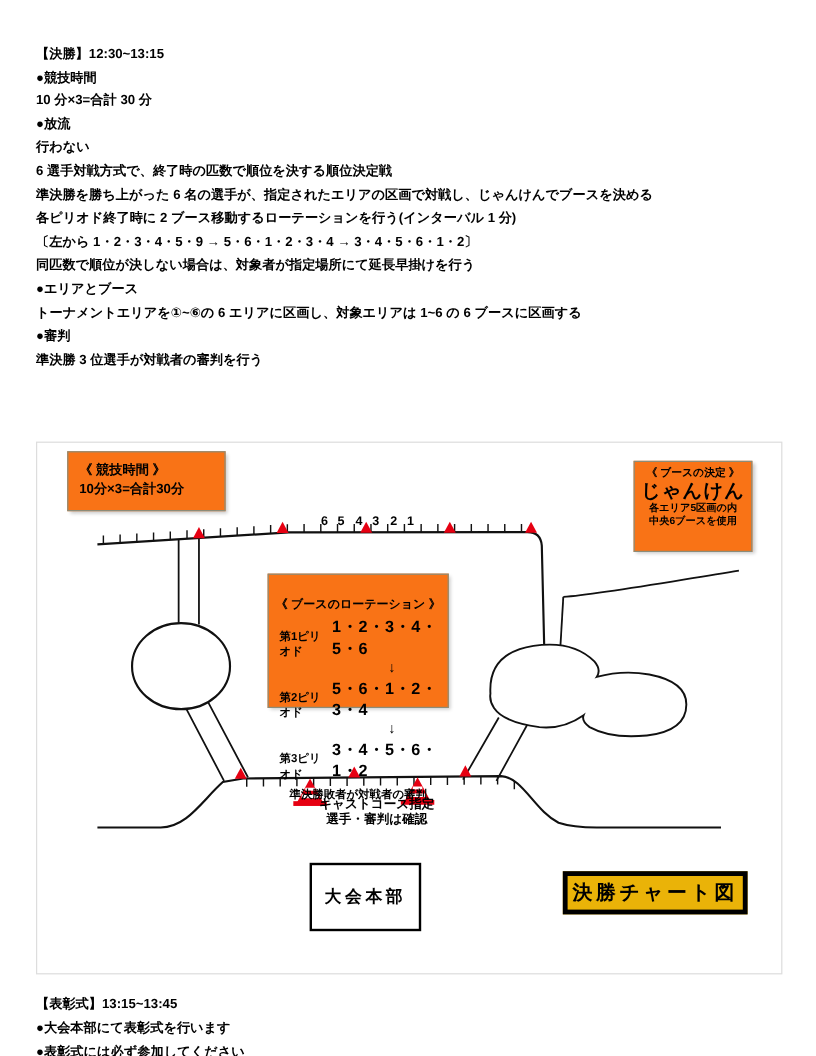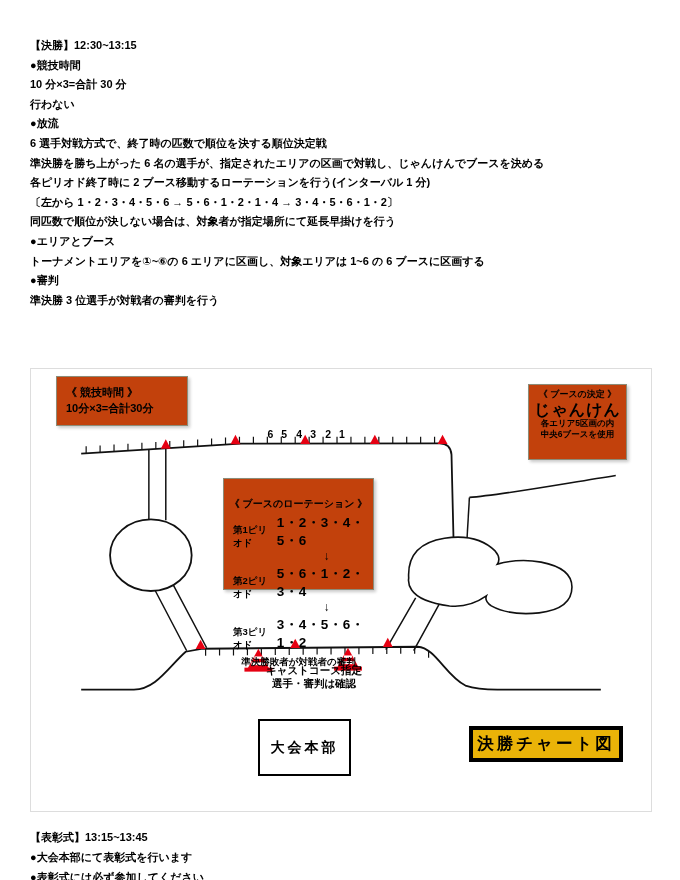--- a/index.html
+++ b/index.html
@@ -10,21 +10,21 @@
   }
   .textblock{position:absolute;left:30px;font-size:11px;font-weight:bold;line-height:19.6px;white-space:nowrap;}
   #top-text{top:36px;}
   #bottom-text{top:827px;line-height:20px;}
   .figure{
     position:absolute;left:30px;top:368px;width:622px;height:444px;
     border:1px solid #ddd;background:#fff;box-sizing:border-box;
   }
   .map{position:absolute;left:0;top:0;width:620px;height:442px;}
   .notebox{
-    position:absolute;background:#c2410c;border:1px solid #8c8c78;
+    position:absolute;background:#f97316;border:1px solid #8c8c78;
     box-shadow:2px 2px 3px #c9c9c9;box-sizing:border-box;
     font-weight:bold;
   }
   #time-box{left:25px;top:7px;width:132px;height:50px;padding:7px 0 0 9px;font-size:11px;line-height:16px;}
   #decision-box{left:497px;top:15px;width:99px;height:76px;text-align:center;padding-top:3px;}
   #decision-box .db-title{font-size:9px;}
   #decision-box .db-main{font-size:16px;line-height:17px;letter-spacing:1px;}
   #decision-box .db-note{font-size:8.5px;line-height:10.5px;}
   #rotation-box{left:192px;top:109px;width:151px;height:112px;padding-top:18px;box-shadow:2px 2px 3px #c9c9c9;}
   #rotation-box .rb-title{font-size:10px;text-align:center;}
@@ -51,26 +51,26 @@
   }
   .booth-num{font-size:10.5px;font-weight:bold;}
 </style>
 </head>
 <body>
 
 <div id="top-text" class="textblock">
   <div>【決勝】12:30~13:15</div>
   <div>●競技時間</div>
   <div>10 分×3=合計 30 分</div>
+  <div>●放流</div>
   <div>行わない</div>
-  <div>●放流</div>
   <div>6 選手対戦方式で、終了時の匹数で順位を決する順位決定戦</div>
   <div>準決勝を勝ち上がった 6 名の選手が、指定されたエリアの区画で対戦し、じゃんけんでブースを決める</div>
   <div>各ピリオド終了時に 2 ブース移動するローテーションを行う(インターバル 1 分)</div>
-  <div>〔左から 1・2・3・4・5・6 → 5・6・1・2・1・4 → 3・4・5・6・1・2〕</div>
+  <div>〔左から 1・2・3・4・5・9 → 5・6・1・2・3・4 → 3・4・5・6・1・2〕</div>
   <div>同匹数で順位が決しない場合は、対象者が指定場所にて延長早掛けを行う</div>
   <div>●エリアとブース</div>
   <div>トーナメントエリアを①~⑥の 6 エリアに区画し、対象エリアは 1~6 の 6 ブースに区画する</div>
   <div>●審判</div>
   <div>準決勝 3 位選手が対戦者の審判を行う</div>
 </div>
 
 <div class="figure">
 
   <svg class="map" viewBox="0 0 622 444">

